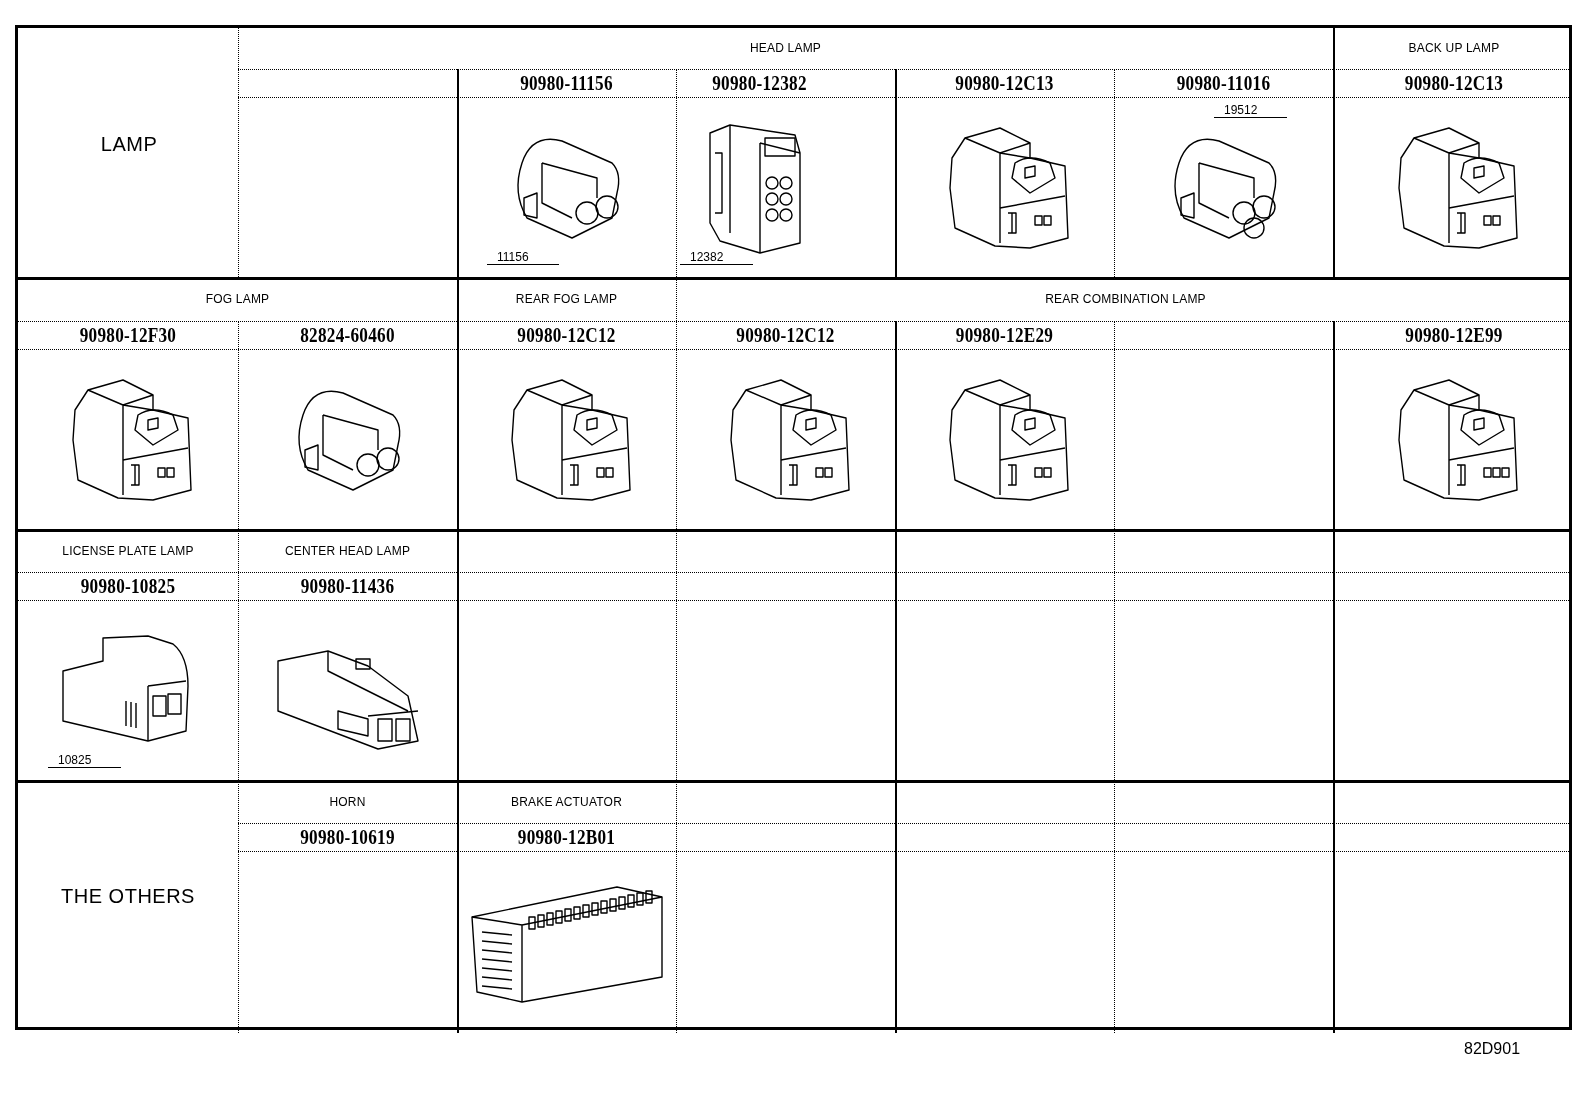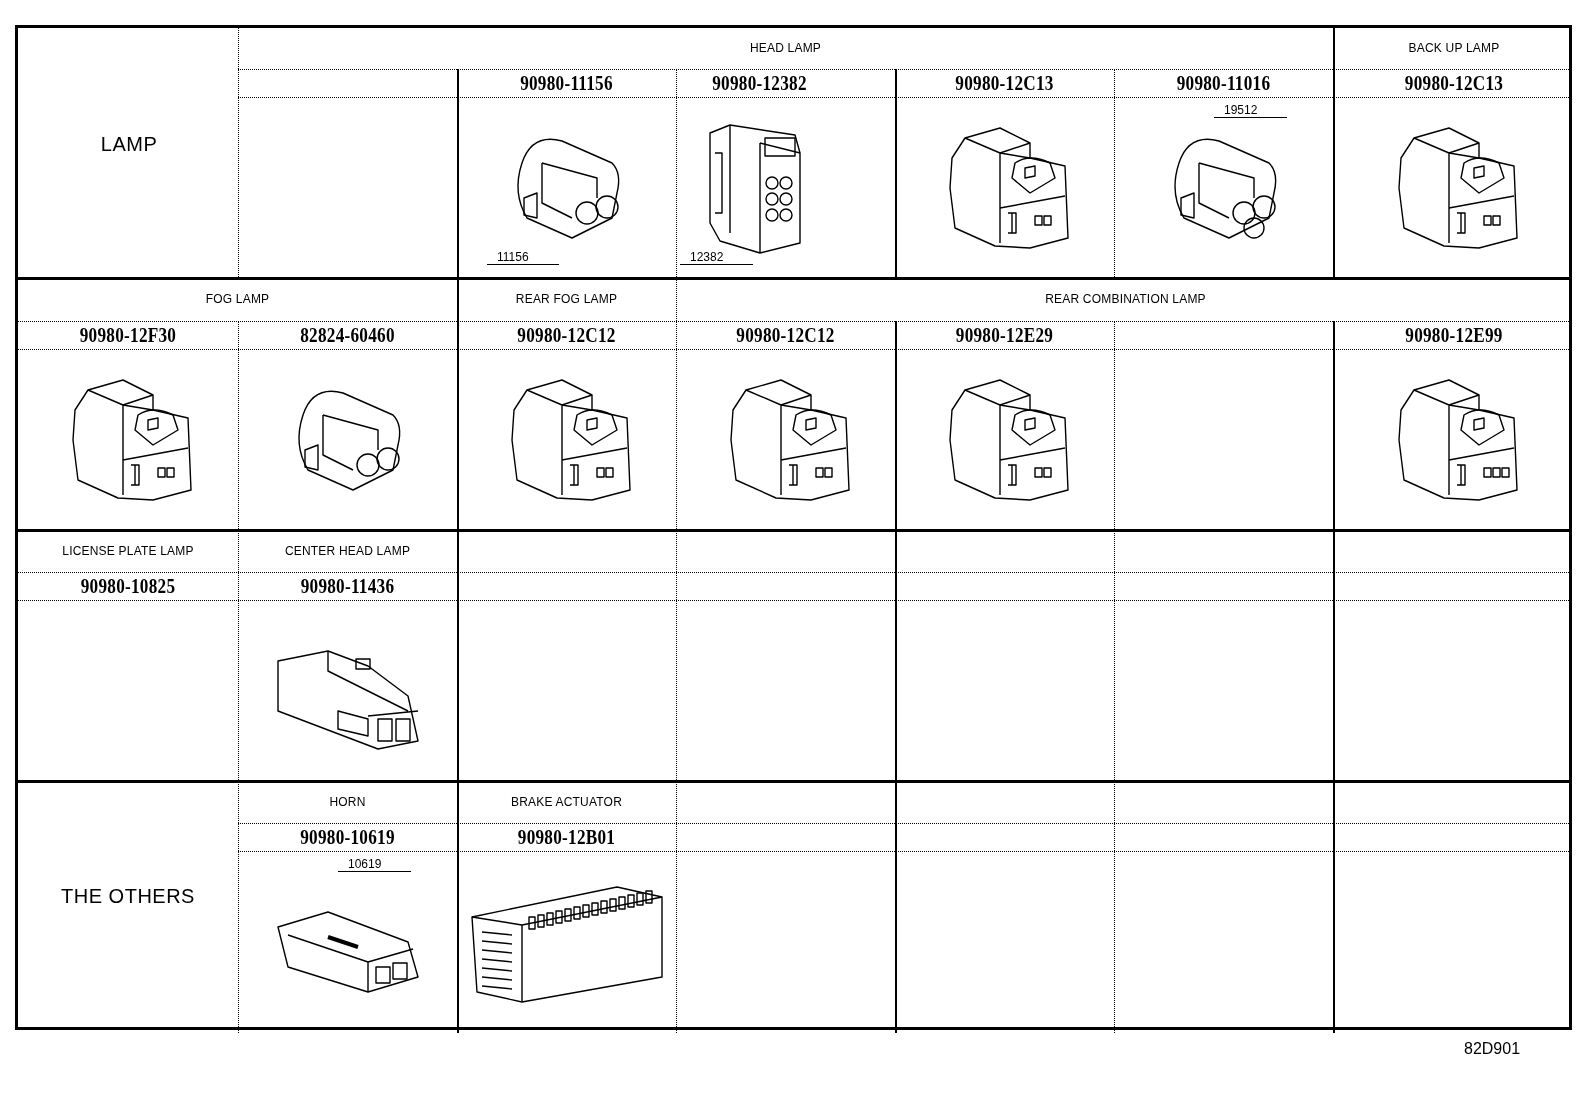--- a/index.html
+++ b/index.html
@@ -228,48 +228,48 @@
           <rect fill="none" stroke="#000" stroke-width="1.4" stroke-linejoin="round" x="104" y="98" width="7" height="9"></rect>
           <rect fill="none" stroke="#000" stroke-width="1.4" stroke-linejoin="round" x="113" y="98" width="7" height="9"></rect>
           <path fill="none" stroke="#000" stroke-width="1.4" stroke-linejoin="round" d="M68 95 L76 95 L76 115 L68 115 M72 95 L72 115"></path>
         </svg>
       </div>
     </div>
     <div class="group-label" style="left: 0px; width: 220px; top: 515.5px;">LICENSE PLATE LAMP</div>
     <div class="group-label" style="left: 220px; width: 219px; top: 515.5px;">CENTER HEAD LAMP</div>
     <div class="cell" style="left: 0px; top: 544px; width: 220px; height: 210px;">
       <div class="part-no" style="left: 0px; width: 100%; top: 0px;">90980-10825</div>
+      <div class="pic" style="left: 0px; top: 28px; width: 100%; height: 182px;">
+        <svg width="140" height="130" viewBox="0 0 140 130">
+          <path fill="none" stroke="#000" stroke-width="1.4" stroke-linejoin="round" d="M5 45 L45 35 L45 12 L90 10 L115 18 Q130 30 130 60 L128 105 L90 115 L5 95 Z"></path>
+          <path fill="none" stroke="#000" stroke-width="1.4" stroke-linejoin="round" d="M90 60 L128 55 M90 60 L90 115"></path>
+          <rect fill="none" stroke="#000" stroke-width="1.4" stroke-linejoin="round" x="95" y="70" width="13" height="20"></rect>
+          <rect fill="none" stroke="#000" stroke-width="1.4" stroke-linejoin="round" x="110" y="68" width="13" height="20"></rect>
+          <path fill="none" stroke="#000" stroke-width="1.4" stroke-linejoin="round" d="M68 75 L68 100 M73 76 L73 101 M78 77 L78 102"></path>
+        </svg>
+        <div class="callout" style="position: absolute; left: 30px; bottom: 14px; border-bottom: 1px solid rgb(0, 0, 0); padding: 0px 30px 0px 10px;">10825</div>
+      </div>
     </div>
     <div class="cell" style="left: 220px; top: 544px; width: 219px; height: 210px;">
       <div class="part-no" style="left: 0px; width: 100%; top: 0px;">90980-11436</div>
       <div class="pic" style="left: 0px; top: 28px; width: 100%; height: 182px;">
         <svg width="160" height="120" viewBox="0 0 160 120">
           <path fill="none" stroke="#000" stroke-width="1.4" stroke-linejoin="round" d="M10 30 L60 20 L100 35 L140 65 L150 110 L110 118 L10 80 Z"></path>
           <path fill="none" stroke="#000" stroke-width="1.4" stroke-linejoin="round" d="M60 20 L60 40 L140 80 M100 85 L150 80"></path>
           <rect fill="none" stroke="#000" stroke-width="1.4" stroke-linejoin="round" x="88" y="28" width="14" height="10"></rect>
           <rect fill="none" stroke="#000" stroke-width="1.4" stroke-linejoin="round" x="110" y="88" width="14" height="22"></rect>
           <rect fill="none" stroke="#000" stroke-width="1.4" stroke-linejoin="round" x="128" y="88" width="14" height="22"></rect>
           <path fill="none" stroke="#000" stroke-width="1.4" stroke-linejoin="round" d="M70 80 L100 88 L100 105 L70 98 Z"></path>
         </svg>
       </div>
     </div>
     <div class="group-label" style="left: 220px; width: 219px; top: 766.5px;">HORN</div>
     <div class="group-label" style="left: 439px; width: 219px; top: 766.5px;">BRAKE ACTUATOR</div>
     <div class="cell" style="left: 220px; top: 795px; width: 219px; height: 210px;">
       <div class="part-no" style="left: 0px; width: 100%; top: 0px;">90980-10619</div>
-      <div class="pic" style="left: 0px; top: 28px; width: 100%; height: 182px;">
-        <svg width="160" height="110" viewBox="0 0 160 110">
-          <path fill="none" stroke="#000" stroke-width="1.4" stroke-linejoin="round" d="M10 40 L60 25 L140 55 L150 90 L100 105 L20 80 Z"></path>
-          <path fill="none" stroke="#000" stroke-width="1.4" stroke-linejoin="round" d="M20 48 L100 75 L145 62 M100 75 L100 105"></path>
-          <path stroke="#000" stroke-width="4" d="M60 50 L90 60"></path>
-          <rect fill="none" stroke="#000" stroke-width="1.4" stroke-linejoin="round" x="108" y="80" width="14" height="16"></rect>
-          <rect fill="none" stroke="#000" stroke-width="1.4" stroke-linejoin="round" x="125" y="76" width="14" height="16"></rect>
-        </svg>
-        <div class="callout" style="position: absolute; left: 100px; border-bottom: 1px solid rgb(0, 0, 0); padding: 0px 30px 0px 10px; top: 6px;">10619</div>
-      </div>
     </div>
     <div class="cell" style="left: 439px; top: 795px; width: 219px; height: 210px;">
       <div class="part-no" style="left: 0px; width: 100%; top: 0px;">90980-12B01</div>
       <div class="pic" style="left: 0px; top: 28px; width: 100%; height: 182px;">
         <svg width="200" height="130" viewBox="0 0 200 130">
           <path fill="none" stroke="#000" stroke-width="1.4" stroke-linejoin="round" d="M5 40 L150 10 L195 20 L195 100 L55 125 L10 115 Z"></path>
           <path fill="none" stroke="#000" stroke-width="1.4" stroke-linejoin="round" d="M5 40 L55 48 L195 20 M55 48 L55 125"></path>
           <rect fill="none" stroke="#000" stroke-width="1.4" stroke-linejoin="round" x="62" y="40" width="6" height="12"></rect>
           <rect fill="none" stroke="#000" stroke-width="1.4" stroke-linejoin="round" x="71" y="38" width="6" height="12"></rect>
           <rect fill="none" stroke="#000" stroke-width="1.4" stroke-linejoin="round" x="80" y="36" width="6" height="12"></rect>

